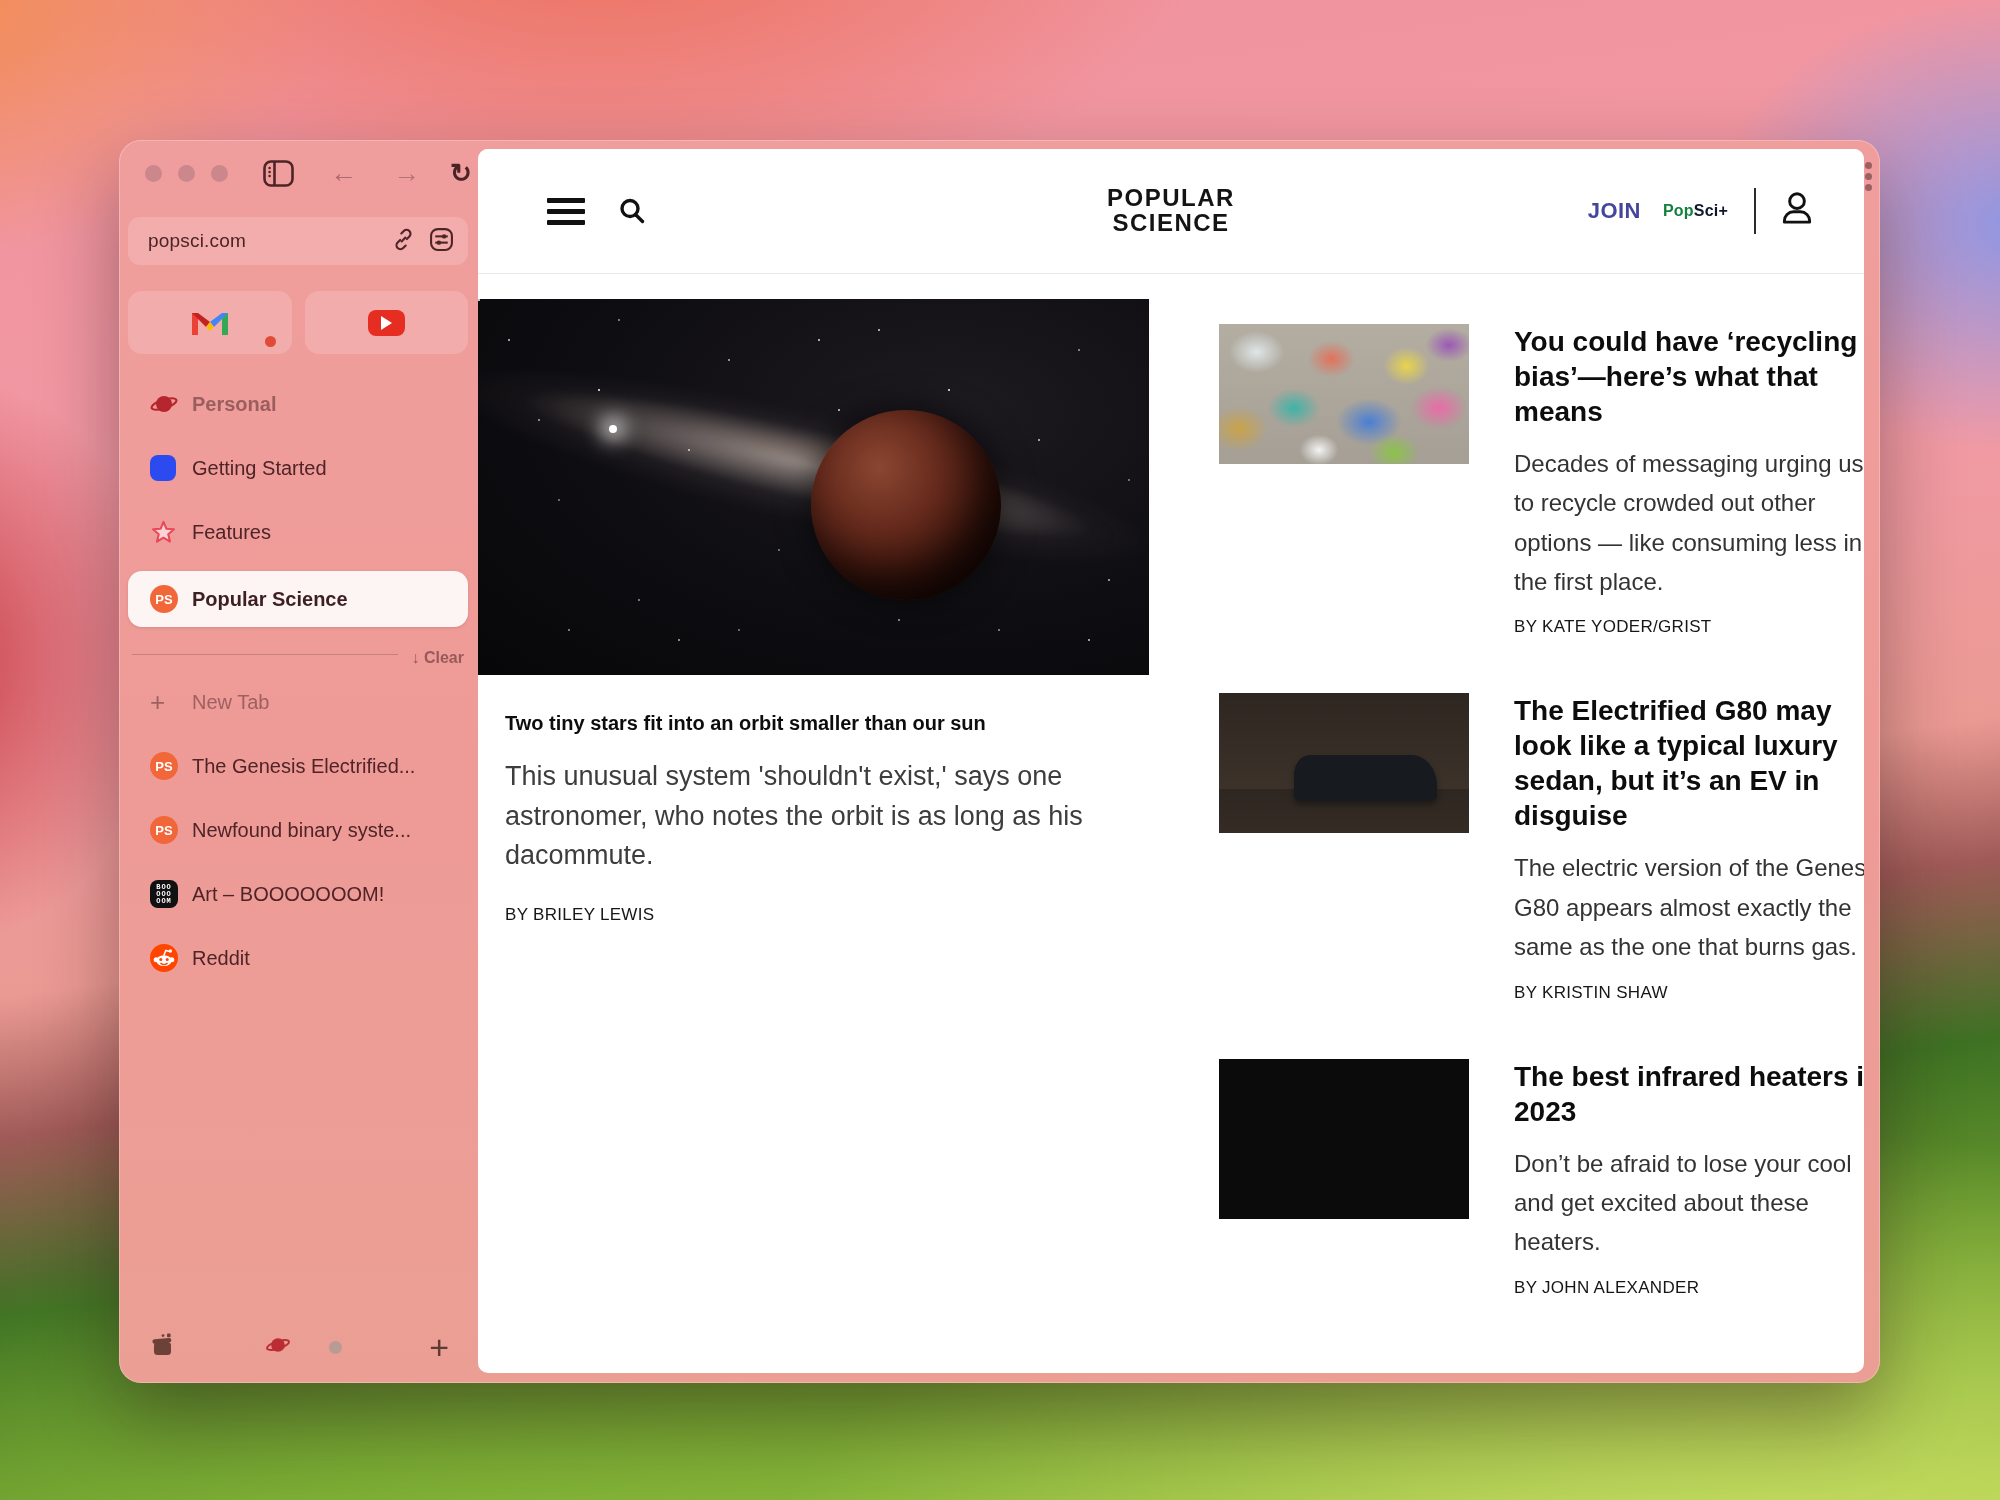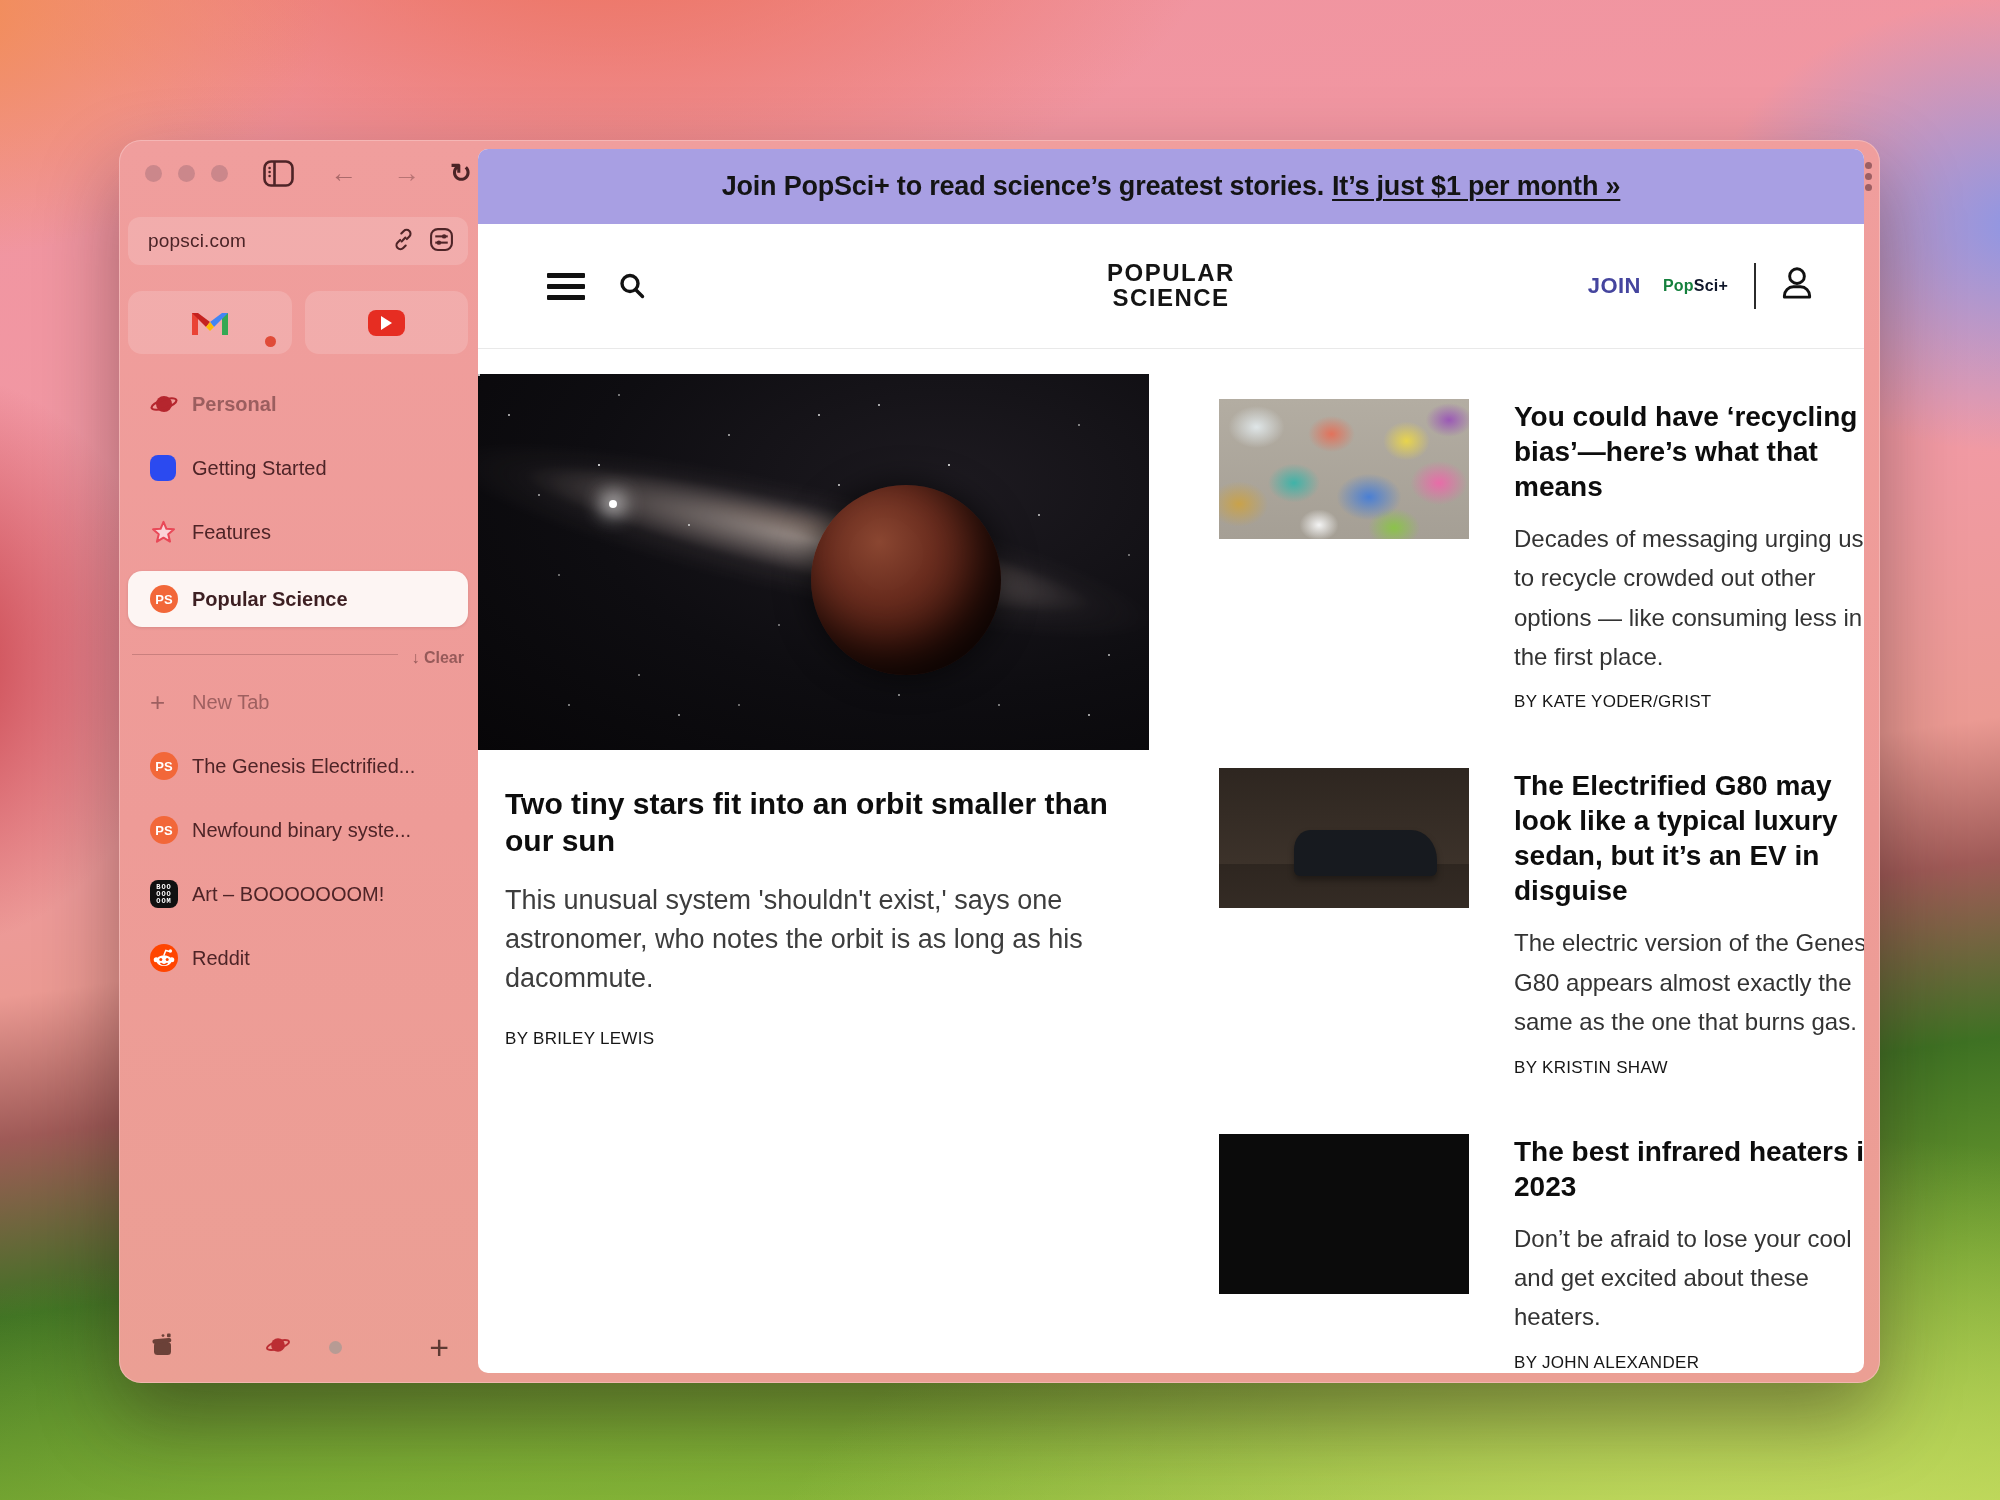--- a/index.html
+++ b/index.html
@@ -119,21 +119,21 @@
       380px 180px #9a9a9a, 420px 320px #b5b5b5, 470px 90px #ffffff, 510px 220px #8a8a8a,
       560px 140px #cfcfcf, 600px 50px #a5a5a5, 630px 280px #c2c2c2, 650px 180px #8f8f8f,
       90px 330px #9f9f9f, 200px 340px #b5b5b5, 400px 30px #d8d8d8, 520px 330px #9a9a9a,
       610px 340px #cfcfcf, 60px 120px #b0b0b0, 140px 20px #9a9a9a, 260px 330px #8a8a8a, 360px 110px #e6e6e6; }
   .brightstar { position:absolute; left:131px; top:126px; width:8px; height:8px; border-radius:50%;
                 background:#fff; box-shadow:0 0 20px 7px rgba(255,255,255,.85); }
   .planet { position:absolute; left:333px; top:111px; width:190px; height:190px; border-radius:50%;
     background:radial-gradient(circle at 36% 30%, #8a4631 0%, #692c1e 32%, #46190f 62%, #230a06 92%);
     box-shadow:inset -20px -26px 46px rgba(0,0,0,.75), 0 0 34px rgba(0,0,0,.65); }
   .f-text { padding:36px 20px 0 27px; }
-  .f-title { font-size:30px; font-weight:700; line-height:1.22; color:#0d0d0d; max-width:640px; cursor:pointer;}
+  .f-title { font-size:20px; font-weight:700; line-height:1.22; color:#0d0d0d; max-width:640px; cursor:pointer;}
   .f-dek { margin-top:22px; font-size:27px; line-height:1.45; color:#3d3d3d; max-width:620px; }
   .f-by { margin-top:30px; font-size:17px; color:#161616; letter-spacing:.3px; }
 
   
   .rightcol { position:absolute; left:741px; top:25px; width:669px; }
   .art { display:flex; margin-bottom:56px; }
   .thumb { width:250px; height:140px; flex:none; background-repeat:no-repeat; cursor:pointer;}
   .art-text { margin-left:45px; width:372px; }
   .a-title { font-size:28px; font-weight:700; line-height:1.25; color:#0d0d0d; cursor:pointer;}
   .a-dek { margin-top:15px; font-size:24px; line-height:1.64; color:#333; }
@@ -356,24 +356,20 @@
   </div>
 
   <div class="dots-handle" style="position:absolute; right:8px; top:22px;">
     <b></b>
       <b></b>
       <b></b>
   </div>
 
   <div class="card">
 
-    <div class="banner">
-      <span>Join PopSci+ to read science’s greatest stories.</span>
-      <a>It’s just $1 per month »</a>
-    </div>
 
     <div class="masthead">
       <span class="burger">
           <b></b>
           <b></b>
           <b></b>
         </span>
       <span class="searchwrap">
         <svg width="30" height="30" viewBox="0 0 30 30" fill="none" stroke="#111" stroke-width="3.4" stroke-linecap="round">
           <circle cx="13" cy="12.5" r="8"></circle>

